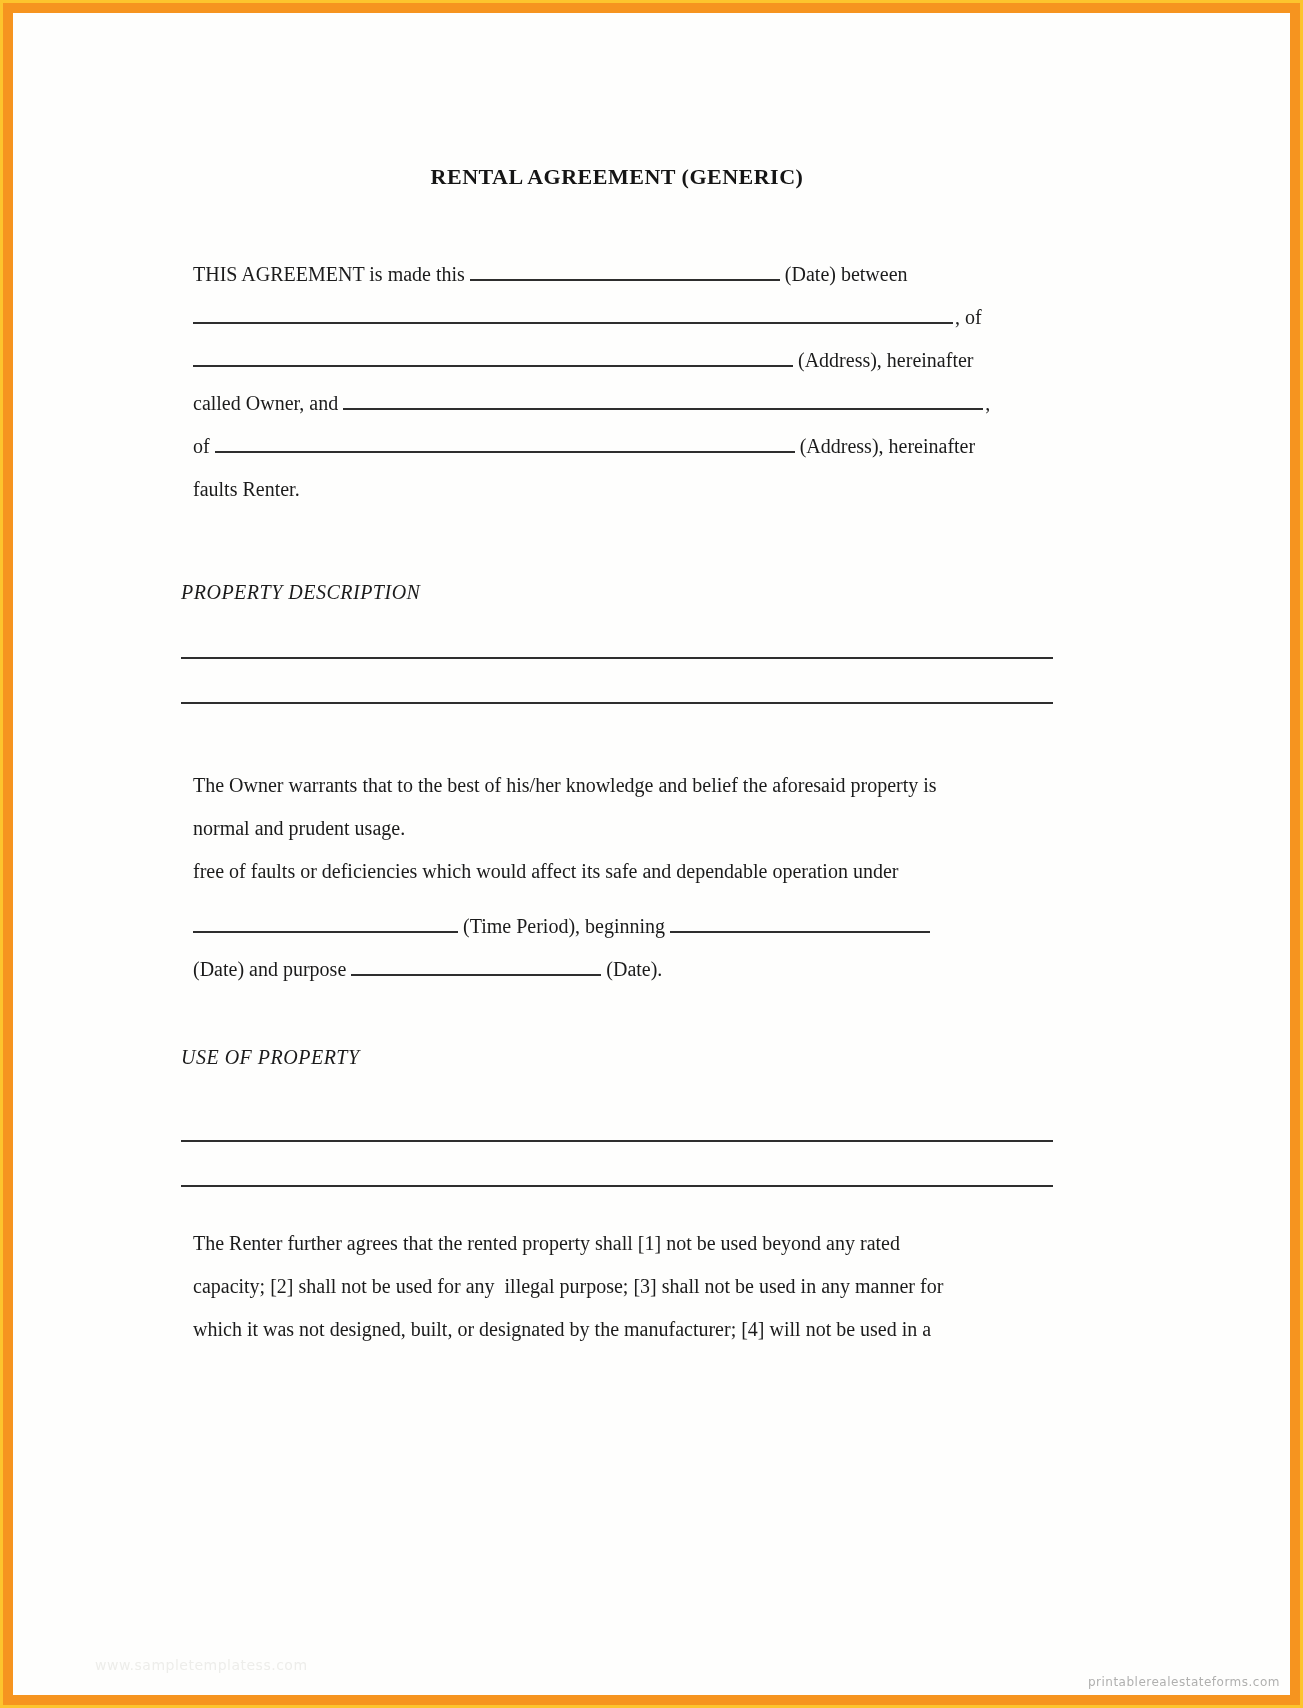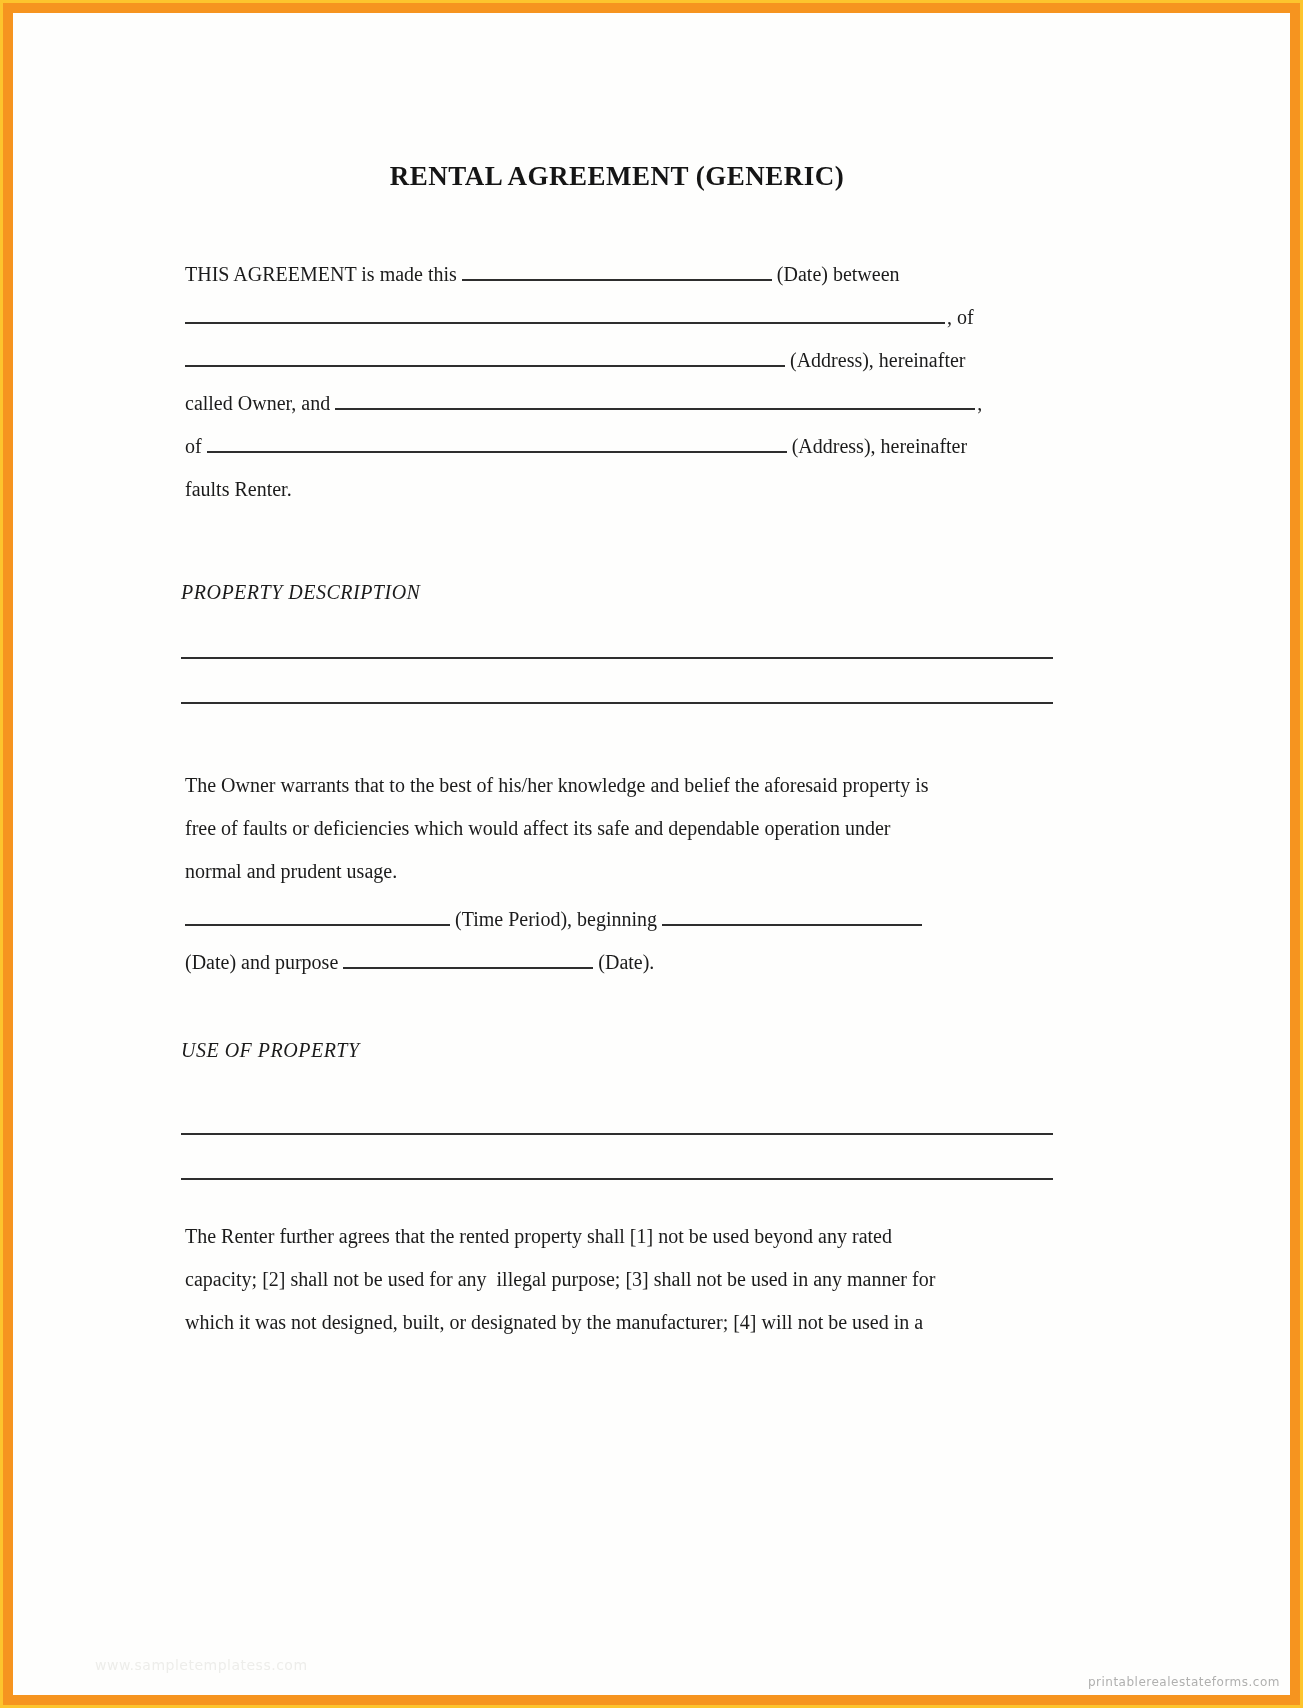--- a/index.html
+++ b/index.html
@@ -13,25 +13,25 @@
   .page{
     width:100%;height:100%;box-sizing:border-box;
     background:#fefefd;position:relative;overflow:hidden;
   }
   .content{
     box-sizing:border-box;
     padding-top:142px;padding-left:168px;width:1040px;
     color:#1b1b1b;font-size:20px;
   }
   .title{
-    font-size:27px;font-weight:bold;letter-spacing:.5px;
+    font-size:22px;font-weight:bold;letter-spacing:.5px;
     text-align:center;margin:0;height:43px;line-height:43px;
     font-family:"Liberation Serif",serif;color:#151515;
   }
-  .para{margin:4px;}
+  .para{margin:12px;}
   .line{height:43px;line-height:43px;white-space:pre;}
   .heading{height:43px;line-height:43px;letter-spacing:.5px;font-style:italic;}
   
   .bl{display:inline-block;height:13px;border-bottom:2px solid #2e2e2e;margin:0 5px;}
   .bl.mr0{margin-right:2px;}
   .bl.ml0{margin-left:0;}
   .w310{width:310px;} .w760{width:760px;} .w600{width:600px;}
   .w640{width:640px;} .w580{width:580px;}
   .w265{width:265px;} .w260{width:260px;} .w250{width:250px;}
   
@@ -75,22 +75,22 @@
       </div>
 
       <div class="heading sec-pd-heading">PROPERTY DESCRIPTION</div>
       <div class="pd-rules">
         <div class="rule"></div>
         <div class="rule"></div>
       </div>
 
       <div class="para warranty">
         <div class="line">The Owner warrants that to the best of his/her knowledge and belief the aforesaid property is</div>
+        <div class="line">normal and prudent usage.</div>
         <div class="line">free of faults or deficiencies which would affect its safe and dependable operation under</div>
-        <div class="line">normal and prudent usage.</div>
       </div>
 
       <div class="para rental">
         <div class="line"><span class="bl w265 ml0"></span><span>(Time Period), beginning</span><span class="bl w260"></span></div>
         <div class="line"><span>(Date) and purpose</span><span class="bl w250"></span><span>(Date).</span></div>
       </div>
 
       <div class="heading sec-up-heading">USE OF PROPERTY</div>
       <div class="up-rules">
         <div class="rule"></div>

